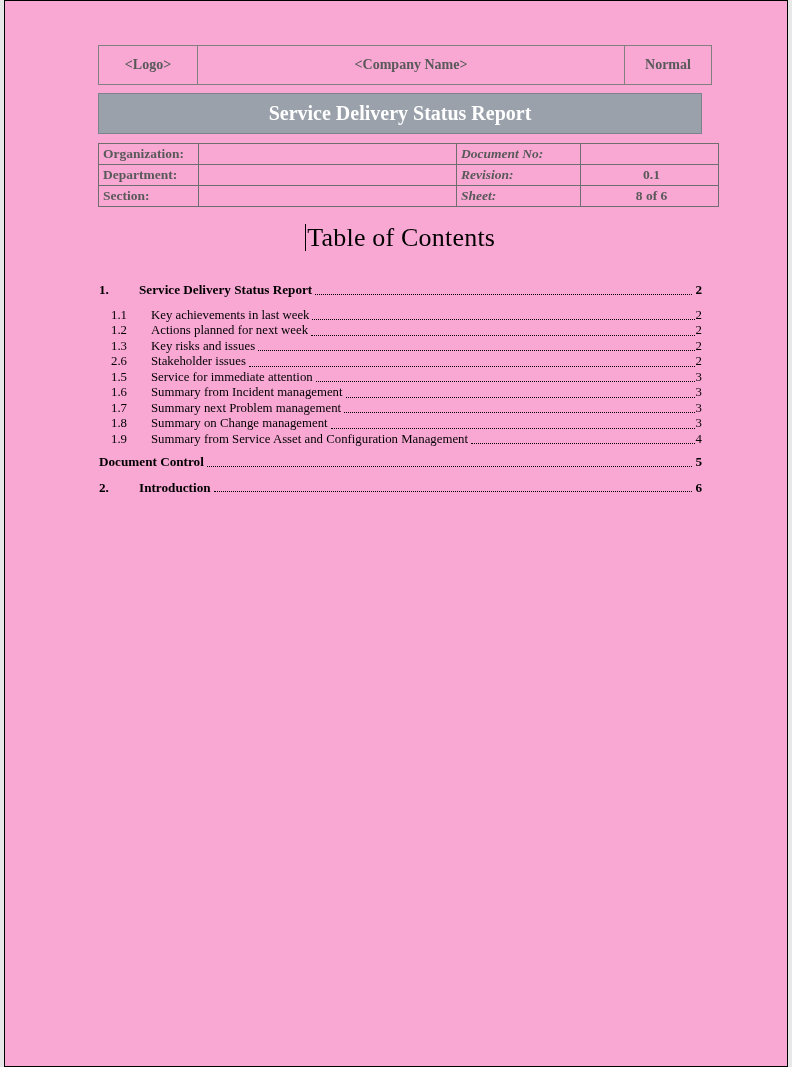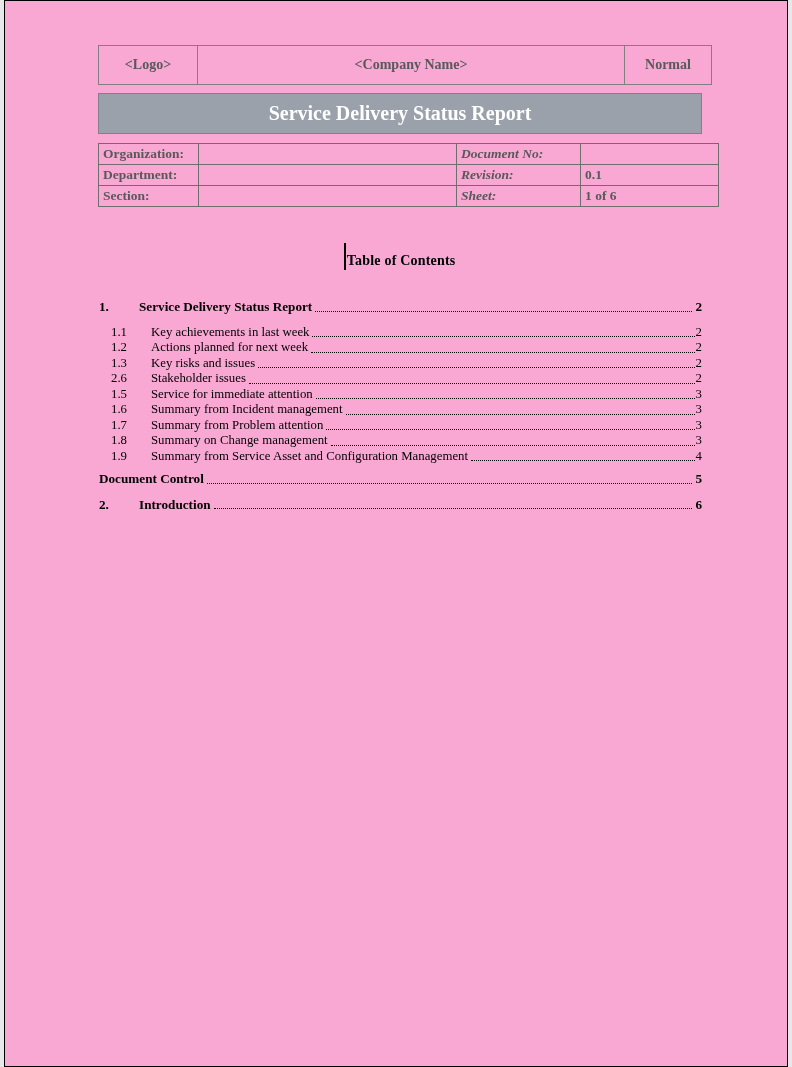--- a/index.html
+++ b/index.html
@@ -65,28 +65,28 @@
     font-size: 13.5px;
     font-weight: bold;
     color: #595959;
     padding: 0 0 0 4px;
     overflow: hidden;
     white-space: nowrap;
   }
   td.c1 { width: 95px; }
   td.c2 { width: 253px; }
   td.c3 { width: 119px; font-style: italic; }
-  td.c4 { width: 133px; }
+  td.c4 { width: 133px; text-align: center; }
 
   
   .toc-heading {
-    margin-top: 36px;
+    margin-top: 16px;
     text-align: center;
-    font-size: 14px;
-    font-weight: bold;
+    font-size: 26px;
+    font-weight: normal;
     color: #000;
     letter-spacing: 0.2px;
   }
   .cursor {
     display: inline-block;
     width: 1.4px;
     height: 27px;
     background: #000;
     vertical-align: -5px;
     margin-right: 1px;
@@ -145,21 +145,21 @@
     <td class="c1">Department:</td>
     <td class="c2"></td>
     <td class="c3">Revision:</td>
     <td class="c4">0.1</td>
   </tr>
 
   <tr>
     <td class="c1">Section:</td>
     <td class="c2"></td>
     <td class="c3">Sheet:</td>
-    <td class="c4">1 of 6</td>
+    <td class="c4">8 of 6</td>
   </tr>
 </tbody>
     </table>
 
     <div class="toc-heading">
       <span class="cursor"></span><span>Table of Contents</span>
     </div>
 
     <div class="toc-list">
   <div class="toc-row bold">
@@ -206,21 +206,21 @@
 
   <div class="toc-row">
     <span class="toc-num">1.6</span>
     <span class="toc-title">Summary from Incident management</span>
     <span class="toc-dots"></span>
     <span class="toc-page">3</span>
   </div>
 
   <div class="toc-row">
     <span class="toc-num">1.7</span>
-    <span class="toc-title">Summary from Problem attention</span>
+    <span class="toc-title">Summary next Problem management</span>
     <span class="toc-dots"></span>
     <span class="toc-page">3</span>
   </div>
 
   <div class="toc-row">
     <span class="toc-num">1.8</span>
     <span class="toc-title">Summary on Change management</span>
     <span class="toc-dots"></span>
     <span class="toc-page">3</span>
   </div>

